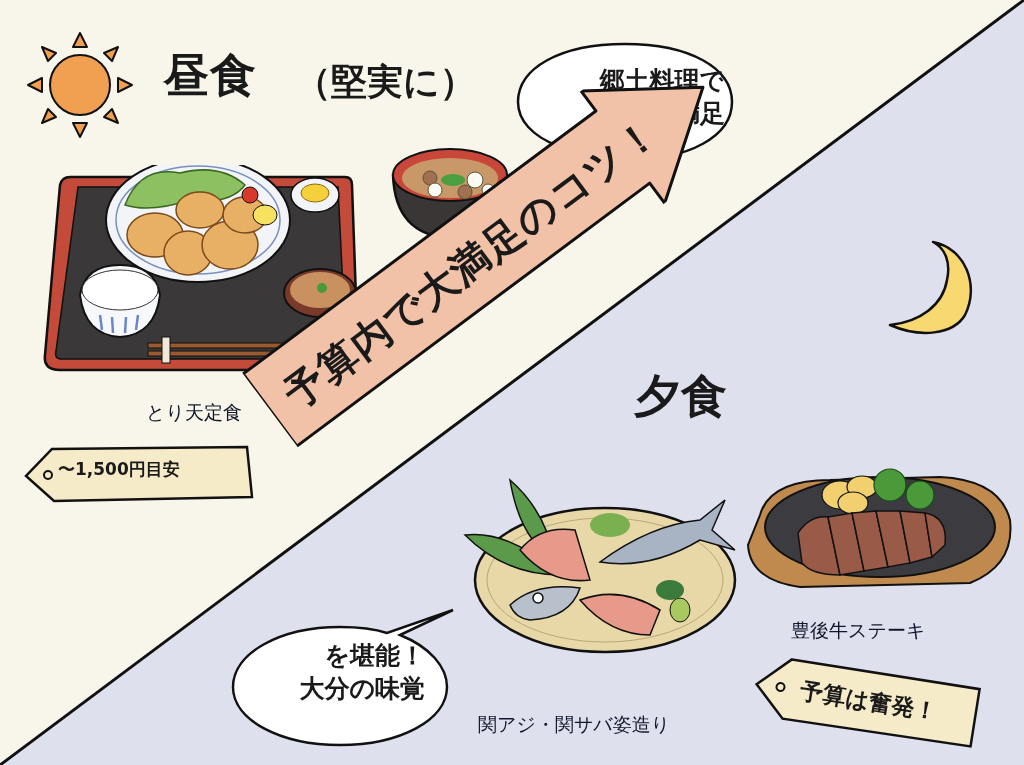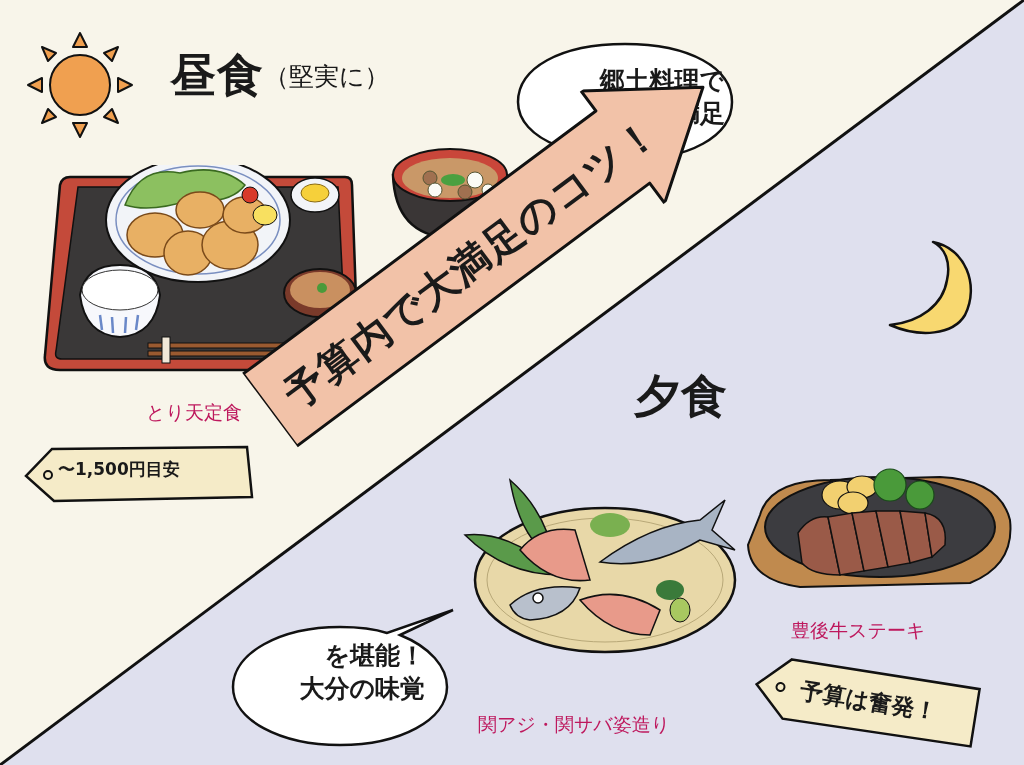--- a/index.html
+++ b/index.html
@@ -1,22 +1,22 @@
 <!DOCTYPE html>
 <html><head>
 <meta charset="utf-8">
 <style>
   html, body { margin:0; padding:0; }
   body { width:1024px; height:765px; overflow:hidden; position:relative;
          font-family:"DejaVu Sans","Liberation Sans",sans-serif; color:#1a1a1a; }
   .canvas { position:absolute; inset:0; }
   .abs { position:absolute; }
-  .label { font-size:19px; color:#be185d; white-space:nowrap; }
+  .label { font-size:19px; color:#0f172a; white-space:nowrap; }
   .heading-main { font-size:46px; font-weight:bold; letter-spacing:1px; }
-  .heading-sub { font-size:25px; font-weight:normal; }
+  .heading-sub { font-size:36px; font-weight:bold; }
   .bubble-text { font-weight:bold; font-size:25px; text-align:right; line-height:1.3; }
   .tag-text { font-weight:bold; font-size:17px; white-space:nowrap; }
   .arrow-text { font-weight:bold; font-size:40px; white-space:nowrap; letter-spacing:1px; color:#1a1a1a; }
 </style>
 </head>
 <body>
 
 <div class="canvas">
 
   <svg class="abs" style="left:0;top:0" width="1024" height="765">
@@ -32,21 +32,21 @@
       <polygon points="60,112 53,98 67,98"></polygon>
       <polygon points="8,60 22,53 22,67"></polygon>
       <polygon points="112,60 98,53 98,67"></polygon>
       <polygon points="22,22 36,28 28,36"></polygon>
       <polygon points="98,22 92,36 84,28"></polygon>
       <polygon points="22,98 28,84 36,92"></polygon>
       <polygon points="98,98 84,92 92,84"></polygon>
     </g>
   </svg>
 
-  <div class="abs" style="left:170px;top:45px;display:flex;align-items:center;">
+  <div class="abs" style="left:163px;top:45px;display:flex;align-items:flex-end;gap:38px;">
     <span class="heading-main">昼食</span>
     <span class="heading-sub">（堅実に）</span>
   </div>
 
   <svg class="abs" style="left:40px;top:165px" width="320" height="215" viewBox="0 0 320 215">
     <path d="M30,12 L305,12 Q312,12 312,20 L318,190 Q318,205 300,205 L20,205 Q3,205 5,190 L20,20 Q22,12 30,12 Z" fill="#c44a3a" stroke="#111" stroke-width="2.5"></path>
     <path d="M38,22 L298,22 L306,186 Q306,194 296,194 L22,194 Q14,194 16,186 Z" fill="#3a3838" stroke="#111" stroke-width="1.5"></path>
     <ellipse cx="158" cy="55" rx="92" ry="62" fill="#f2f4f8" stroke="#111" stroke-width="2"></ellipse>
     <ellipse cx="158" cy="55" rx="82" ry="54" fill="none" stroke="#7a8fc0" stroke-width="1.5"></ellipse>
     <path d="M85,40 Q100,0 140,8 Q180,-2 205,20 Q190,40 150,35 Q110,48 85,40 Z" fill="#8cc060" stroke="#3a6a20" stroke-width="1.5"></path>

